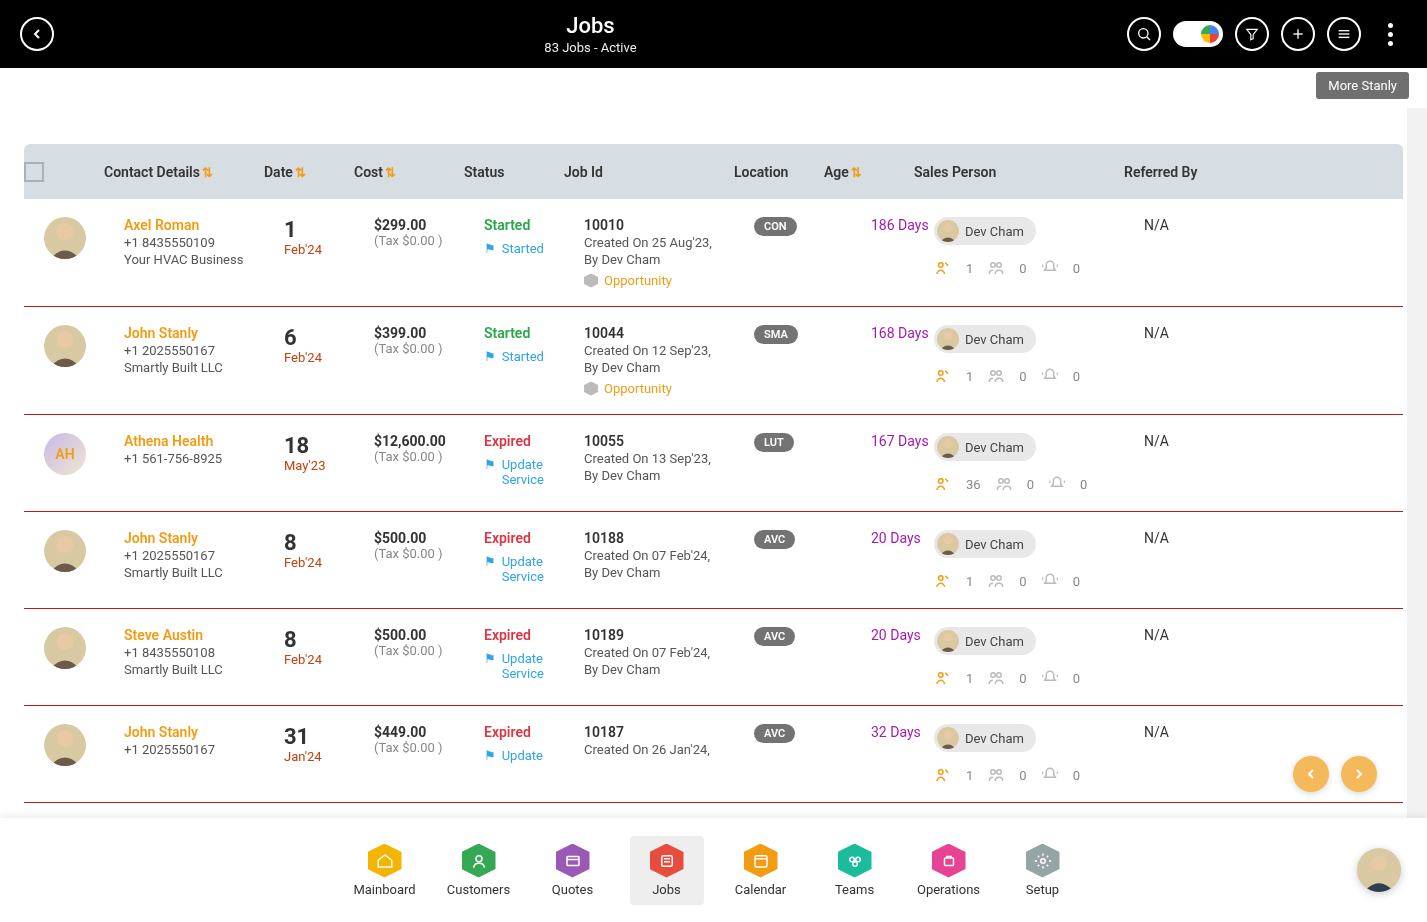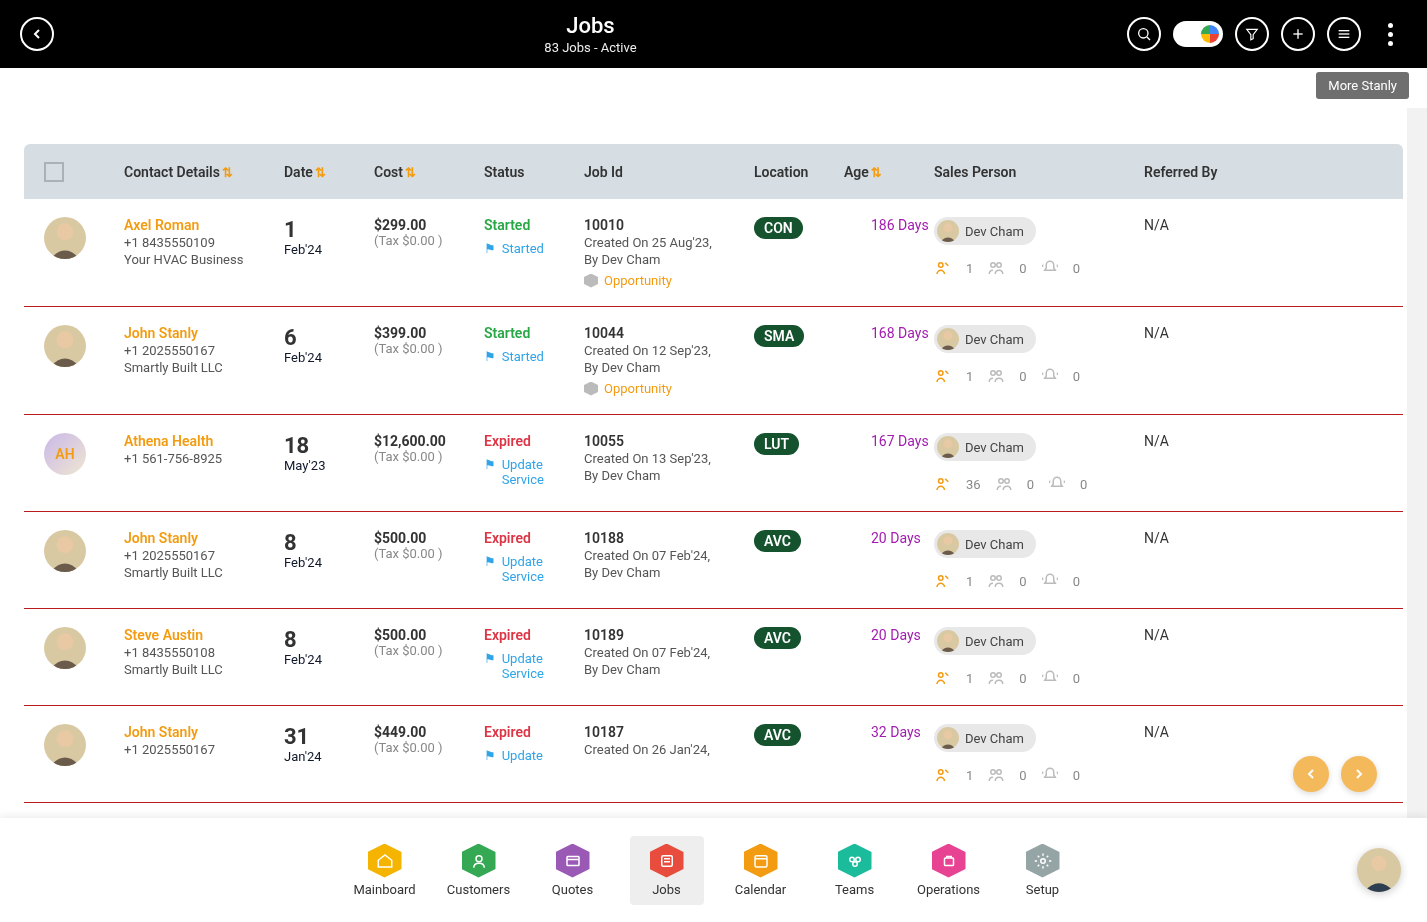--- a/index.html
+++ b/index.html
@@ -23,43 +23,43 @@
 
   .tooltip-more { position:absolute; top:72px; right:18px; background:#6f6f6f; color:#fff; padding:6px 12px; font-size:13px; border-radius:3px; z-index:50;}
 
   
   .filter-links { height:40px; display:flex; justify-content:flex-end; align-items:center; gap:20px; padding-right:40px; font-size:14px; color:#888; }
   .filter-links span { cursor:pointer; }
 
   
   .table-wrap { position:absolute; top:108px; bottom:104px; left:0; right:0; padding:36px 24px 0 24px; }
   .scrollbar-spacer { position:absolute; top:0; bottom:0; right:0; width:20px; background:#f2f2f2;}
-  .thead { display:grid; grid-template-columns: 80px 160px 90px 110px 100px 170px 90px 90px 210px 120px; gap:0; align-items:center; background:#d6dee3; height:55px; border-radius:6px 6px 0 0; padding-left:20px; font-size:14px; font-weight:600; color:#333; }
+  .thead { display:grid; grid-template-columns: 80px 160px 90px 110px 100px 170px 90px 90px 210px 120px; gap:0; align-items:center; background:#d6dee3; height:55px; border-radius:6px 6px 0 0; font-size:14px; font-weight:600; color:#333; }
   .thead .chk { width:20px; height:20px; border:2px solid #aab2b8; }
   .sort-ic { color:#f39c12; font-size:13px; margin-left:2px; }
   .rows { overflow-y:auto; height:calc(100% - 55px); }
   .row { display:grid; grid-template-columns: 80px 160px 90px 110px 100px 170px 90px 90px 210px 120px; padding:18px 0 18px 20px; border-bottom:1px solid #b91c1c; font-size:14px; color:#333; align-items:start;}
   .avatar { width:42px; height:42px; border-radius:50%; background:linear-gradient(135deg,#c9b8e8,#f0e6d2); display:flex; align-items:center; justify-content:center; font-weight:600; color:#f39c12; overflow:hidden;}
   .avatar.img { background:#d9c9a3;}
   .avatar svg { width:100%; height:100%; }
   .contact .name { color:#f39c12; font-weight:600; margin-bottom:2px;}
   .contact .line { color:#555; font-size:13px; margin-bottom:2px;}
   .date-c .big { font-size:22px; font-weight:700; }
-  .date-c .sm { font-size:13px; color:#0f172a; }
+  .date-c .sm { font-size:13px; color:#c2410c; }
   .cost-c .price { font-weight:700; }
   .cost-c .tax { color:#888; font-size:13px; }
   .status-c .stat-started { color:#28a745; font-weight:600; }
   .status-c .stat-expired { color:#dc3545; font-weight:600; }
   .status-c .flag-line { display:flex; gap:6px; align-items:flex-start; margin-top:8px; color:#2fa4e7; font-size:13px;}
   .flag-ic { color:#2fa4e7; }
   .jobid-c .jid { font-weight:600; }
   .jobid-c .sm { font-size:13px; color:#555; margin-top:2px;}
   .opp-line { display:flex; gap:6px; align-items:center; margin-top:6px; color:#f39c12; font-size:13px;}
   .hex { width:14px; height:14px; background:#bbb; clip-path: polygon(50% 0,100% 25%,100% 75%,50% 100%,0 75%,0 25%); }
-  .loc-badge { display:inline-block; padding:3px 10px; border-radius:12px; background:#14532d; color:#fff; font-size:14px; font-weight:600;}
+  .loc-badge { display:inline-block; padding:3px 10px; border-radius:12px; background:#737373; color:#fff; font-size:11px; font-weight:600;}
   .age-c { color:#a21caf;margin-left:27px; }
   .sales-c .chip { display:inline-flex; align-items:center; gap:6px; background:#e8e8e8; border-radius:14px; padding:3px 12px 3px 3px; font-size:13px; color:#444;}
   .chip .ava-sm { width:22px; height:22px; border-radius:50%; background:#d9c9a3; display:flex; align-items:center; justify-content:center; overflow:hidden;}
   .stats-line { display:flex; gap:14px; margin-top:14px; align-items:center; color:#888;}
   .stats-line .n { font-size:13px;}
   .stat-ico { width:18px; height:18px; display:flex; align-items:center; justify-content:center;}
   .stat-ico.orange svg { stroke:#f39c12; fill:none;}
   .stat-ico.grey svg { stroke:#bbb; fill:none;}
 
   

